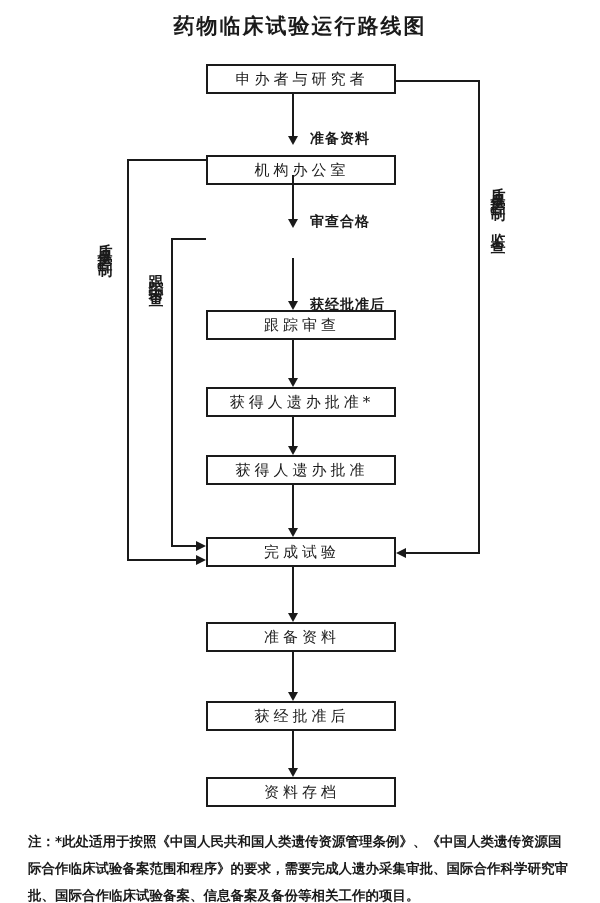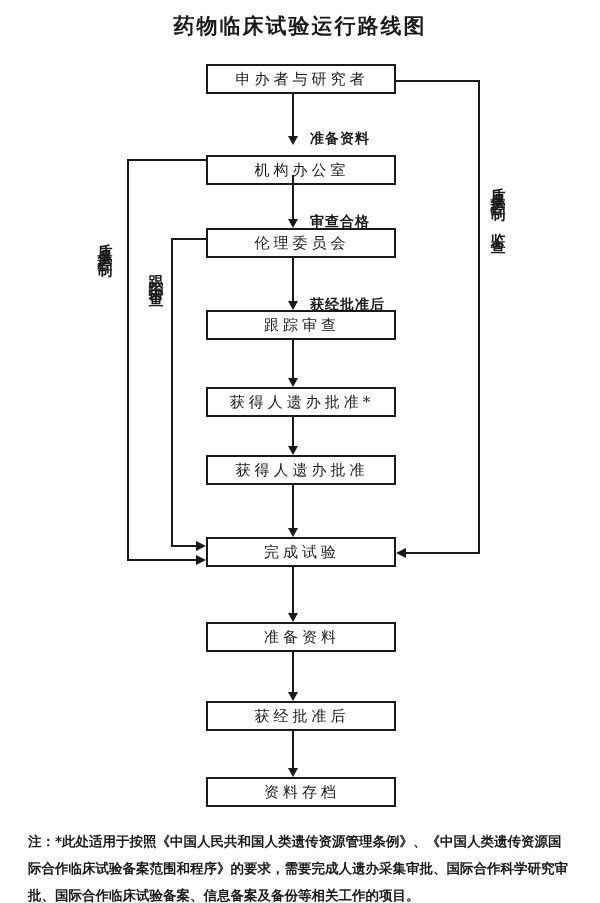--- a/index.html
+++ b/index.html
@@ -43,21 +43,20 @@
 </style>
 </head>
 <body>
 
 <div class="canvas">
 
   <div class="title">药物临床试验运行路线图</div>
 
   <div class="box" style="top:64px">申办者与研究者</div>
   <div class="box" style="top:155px">机构办公室</div>
-  <div class="box" style="top:228px">伦理委员会</div>
   <div class="box" style="top:310px">跟踪审查</div>
   <div class="box" style="top:387px">获得人遗办批准*</div>
   <div class="box" style="top:455px">获得人遗办批准</div>
   <div class="box" style="top:537px">完成试验</div>
   <div class="box" style="top:622px">准备资料</div>
   <div class="box" style="top:701px">获经批准后</div>
   <div class="box" style="top:777px">资料存档</div>
 
   <div class="vline" style="left:292px;top:94px;height:42px"></div>
   <div class="arr-down" style="left:288px;top:136px"></div>

